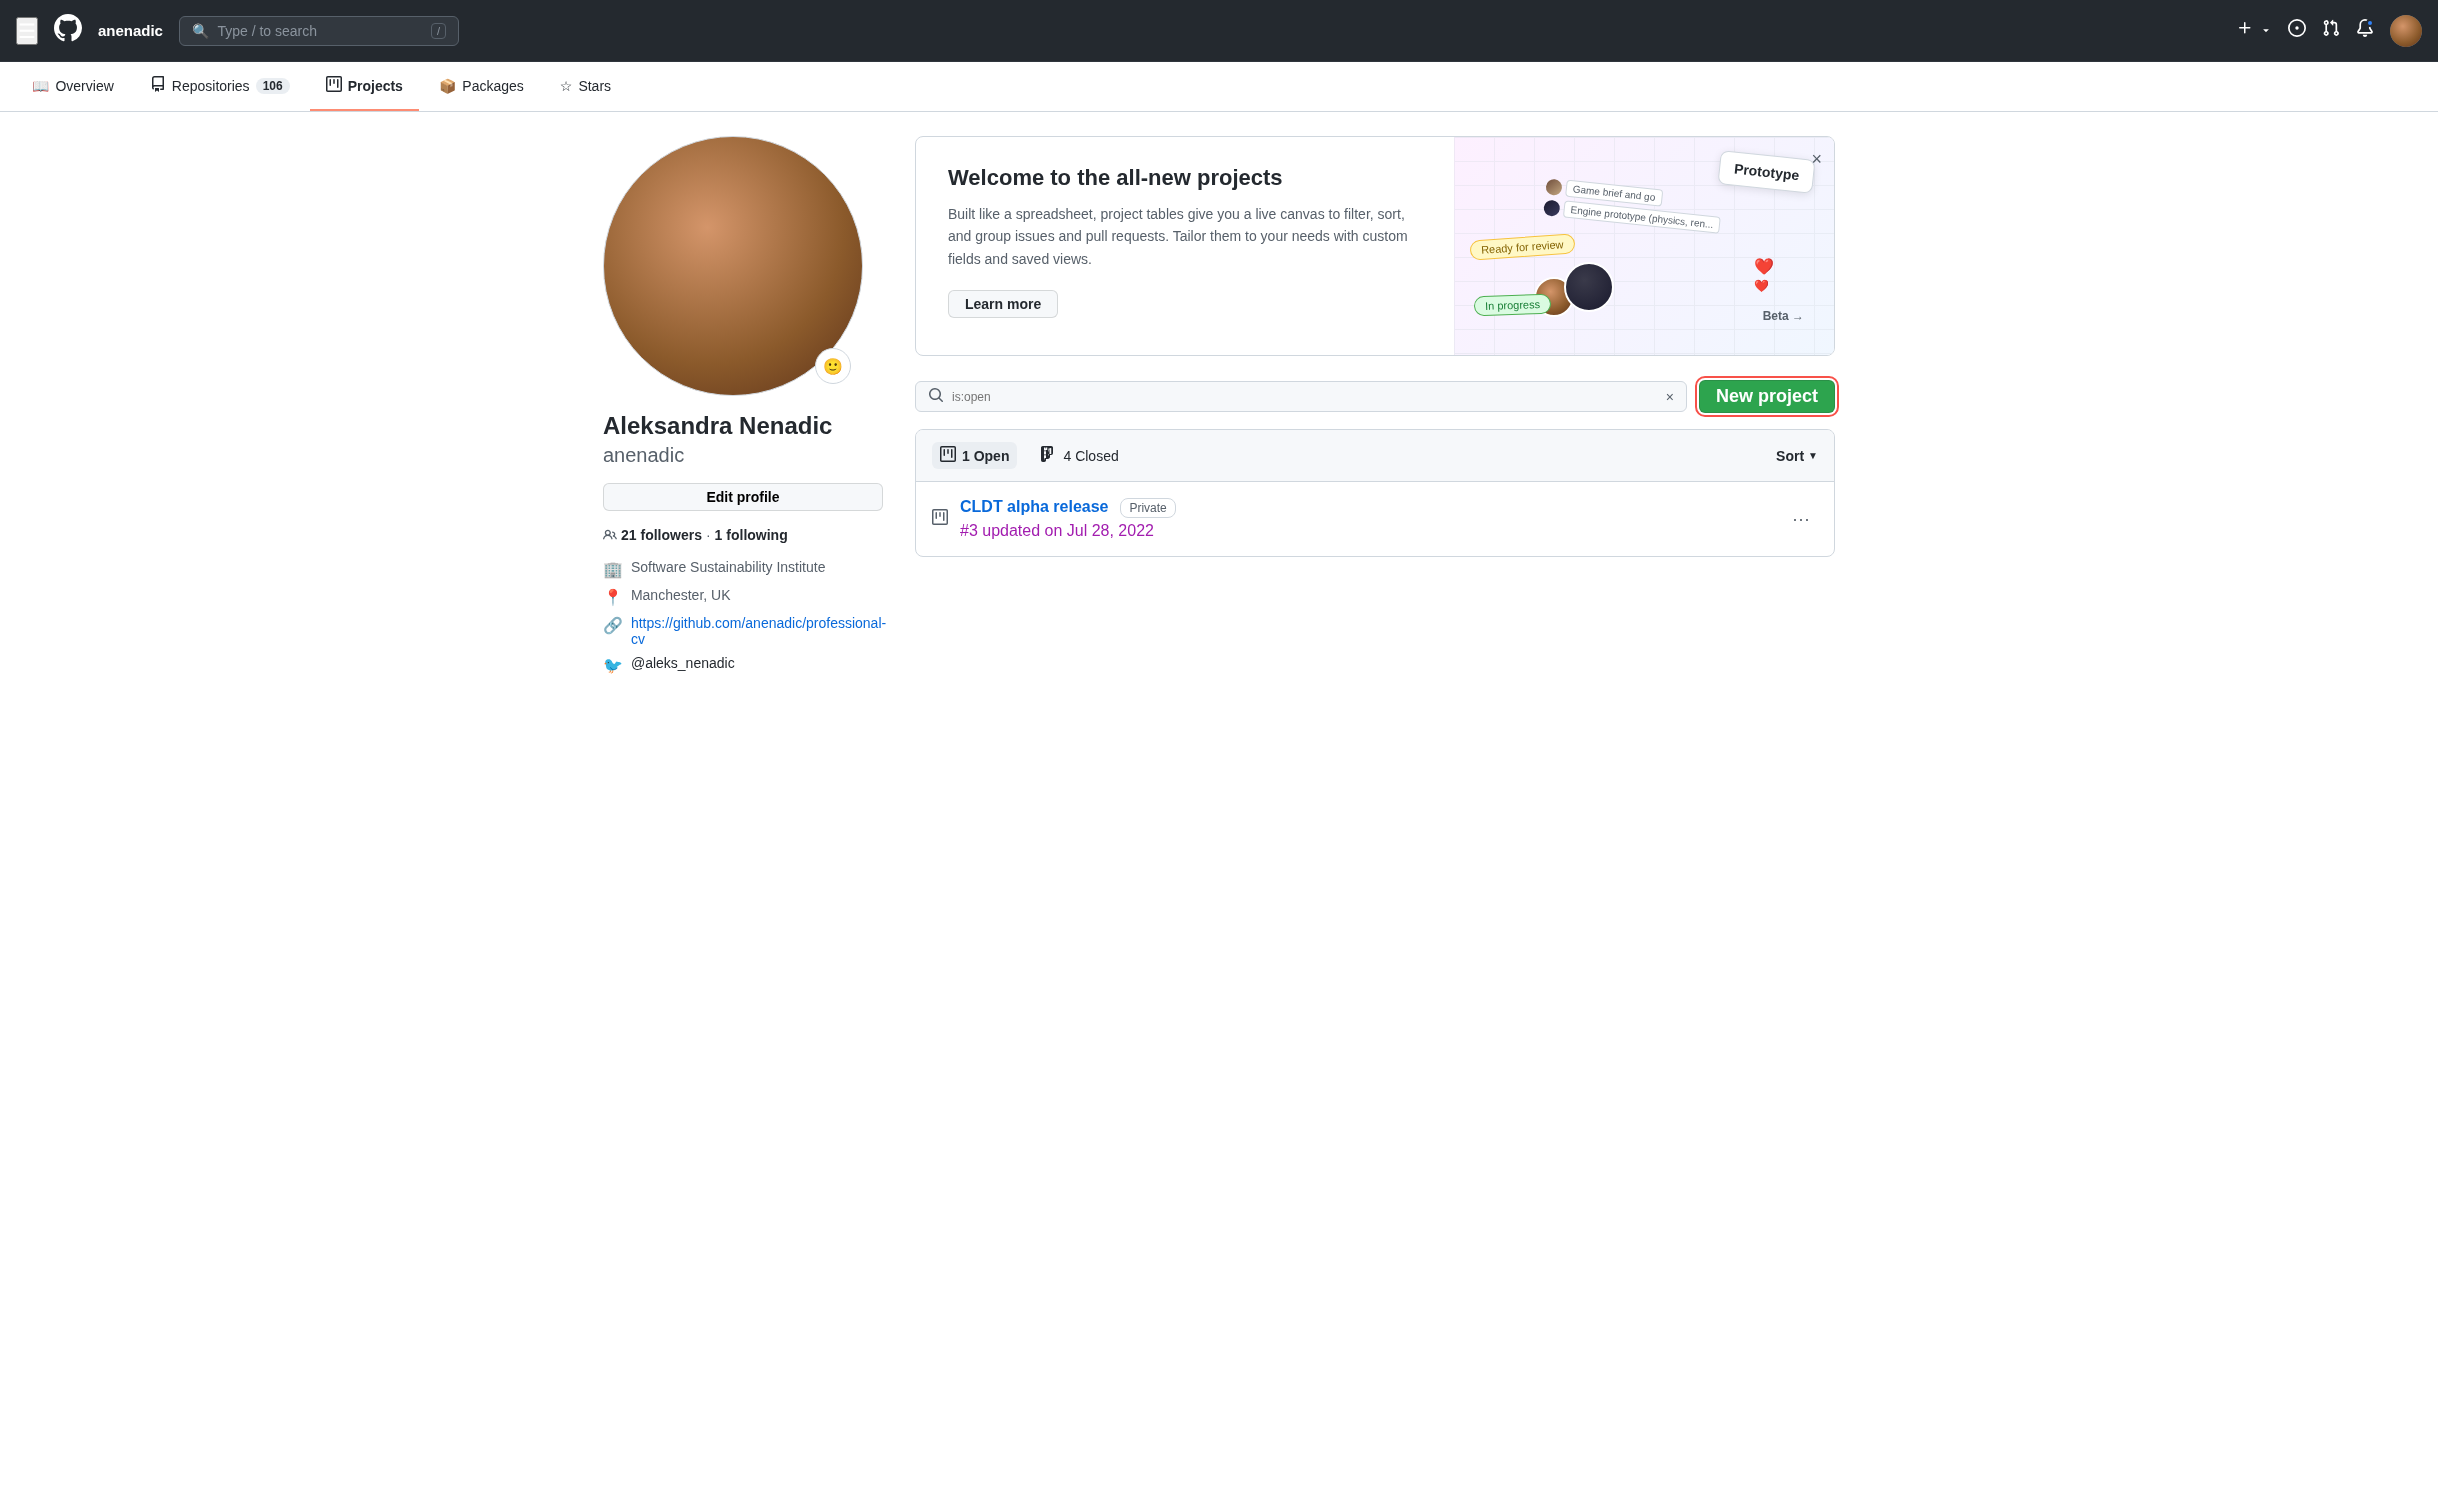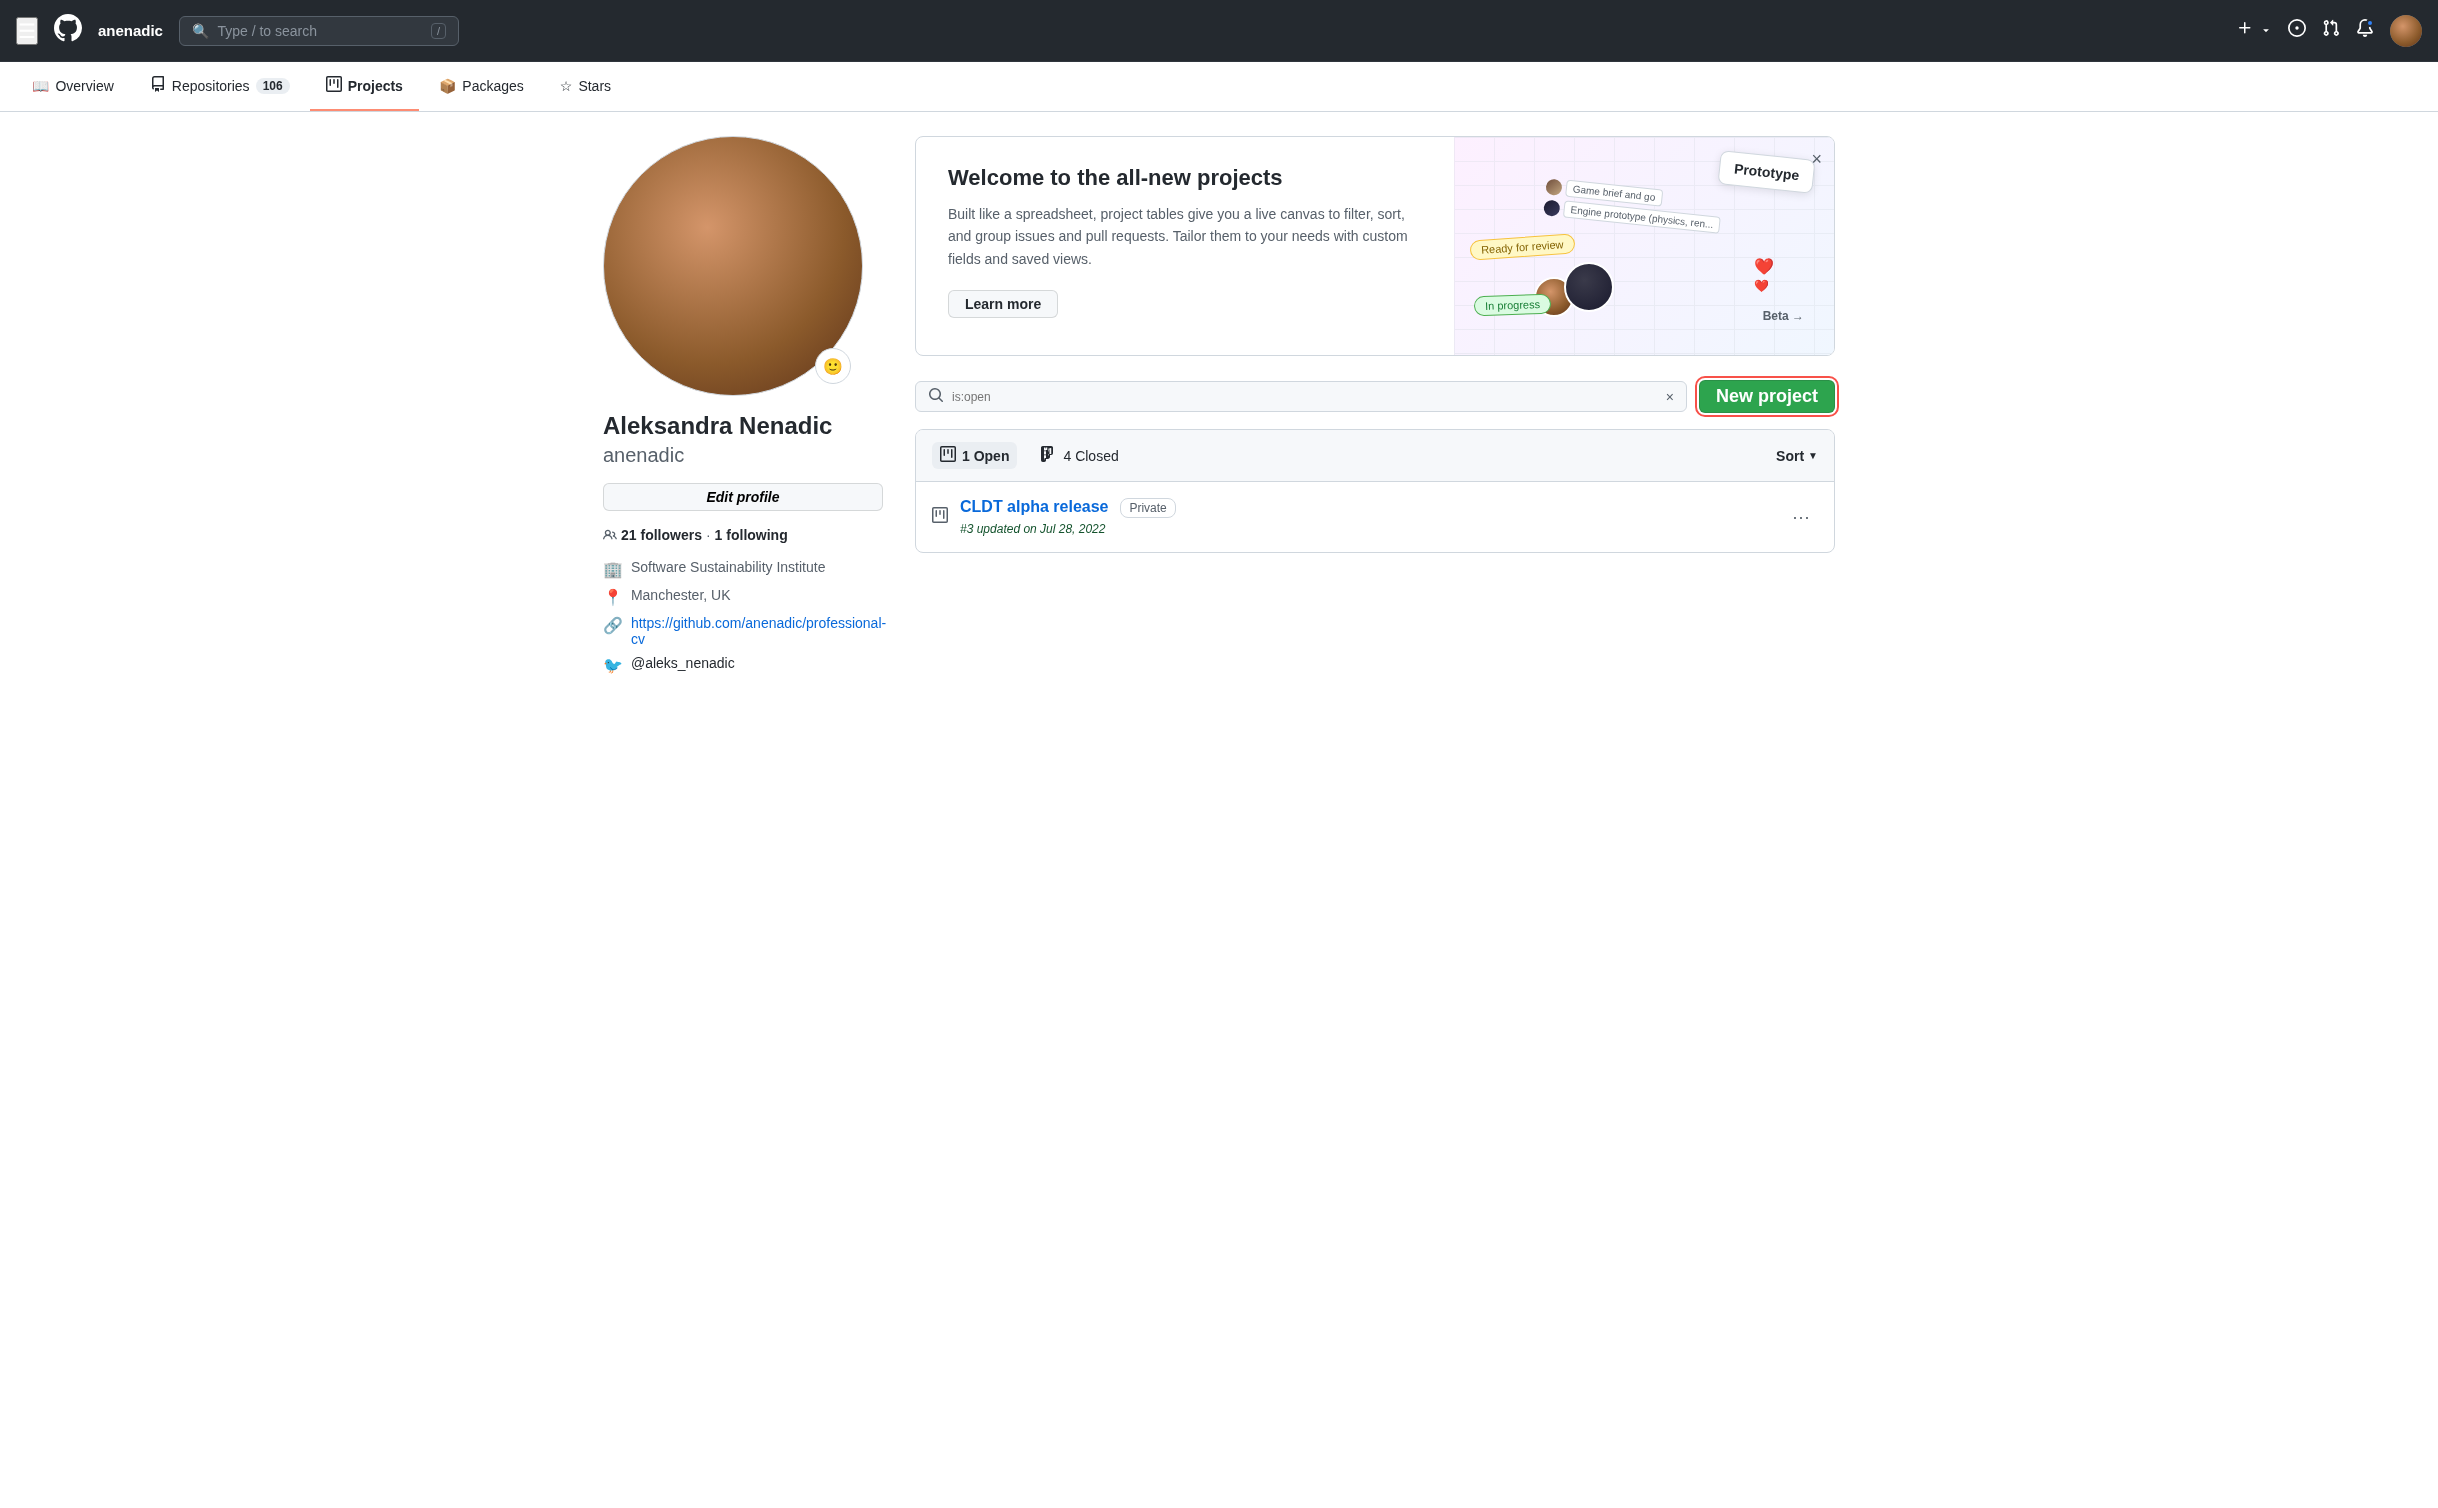--- a/index.html
+++ b/index.html
@@ -29,21 +29,21 @@
     
     .main-layout { display: flex; gap: 32px; padding: 24px 24px 24px 24px; max-width: 1280px; margin: 0 auto; }
 
     
     .sidebar { width: 280px; flex-shrink: 0; }
     .avatar-container { position: relative; width: 260px; height: 260px; margin-bottom: 16px; }
     .avatar-circle { width: 260px; height: 260px; border-radius: 50%; overflow: hidden; border: 1px solid #d0d7de; background: linear-gradient(135deg, #6e4c3a 0%, #a0785a 50%, #c4a882 100%); }
     .avatar-emoji { position: absolute; bottom: 12px; right: 12px; width: 36px; height: 36px; background: #fff; border: 1px solid #d0d7de; border-radius: 50%; display: flex; align-items: center; justify-content: center; font-size: 16px; cursor: pointer; }
     .profile-name { font-size: 24px; font-weight: 600; margin-bottom: 4px; }
     .profile-username { font-size: 20px; color: #57606a; font-weight: 300; margin-bottom: 16px; }
-    .edit-profile-btn { width: 100%; padding: 5px 16px; background: #f6f8fa; border: 1px solid rgba(27,31,36,0.15); border-radius: 6px; font-size: 14px; font-weight: 600; cursor: pointer; margin-bottom: 16px; font-style: italic; }
+    .edit-profile-btn { width: 100%; padding: 5px 16px; background: #f6f8fa; border: 1px solid rgba(27,31,36,0.15); border-radius: 6px; font-size: 14px; font-weight: 600; cursor: pointer; margin-bottom: 16px; }
     .follow-info { display: flex; gap: 4px; align-items: center; font-size: 14px; color: #57606a; margin-bottom: 16px; }
     .follow-link { color: #24292f; font-weight: 600; text-decoration: none; }
     .profile-meta { display: flex; flex-direction: column; gap: 8px; margin-bottom: 16px; }
     .meta-item { display: flex; align-items: flex-start; gap: 8px; font-size: 14px; color: #57606a; }
     .meta-icon { font-size: 16px; flex-shrink: 0; margin-top: 1px; }
     .meta-link { color: #0969da; text-decoration: none; }
     .meta-twitter { color: #24292f; }
 
     
     .content { flex: 1; min-width: 0; }
@@ -74,21 +74,21 @@
     .sort-btn { margin-left: auto; display: flex; align-items: center; gap: 4px; font-size: 14px; cursor: pointer; color: #24292f; background: none; border: none; font-weight: 600; }
     .sort-chevron { font-size: 10px; }
 
     
     .project-item { display: flex; align-items: center; padding: 16px; border-bottom: 1px solid #d0d7de; gap: 12px; }
     .project-item:last-child { border-bottom: none; }
     .project-icon { font-size: 16px; color: #57606a; flex-shrink: 0; }
     .project-info { flex: 1; }
     .project-name { font-size: 16px; font-weight: 600; color: #0969da; cursor: pointer; }
     .project-badge { display: inline-block; padding: 2px 8px; border: 1px solid #d0d7de; border-radius: 8px; font-size: 12px; color: #57606a; margin-left: 8px; }
-    .project-meta { font-size: 12px; color: #14532d; margin-top: 4px; font-style: italic; }
+    .project-meta { font-size: 16px; color: #a21caf; margin-top: 4px; }
     .project-actions { color: #57606a; cursor: pointer; font-size: 18px; background: none; border: none; padding: 4px 8px; }
 
     
     .face1 { background: radial-gradient(circle at 40% 35%, #d4956a 0%, #8b5a2b 60%, #5a3018 100%); }
   </style>
 </head>
 <body>
 
 <header class="header">
   <button class="header-hamburger">☰</button>

